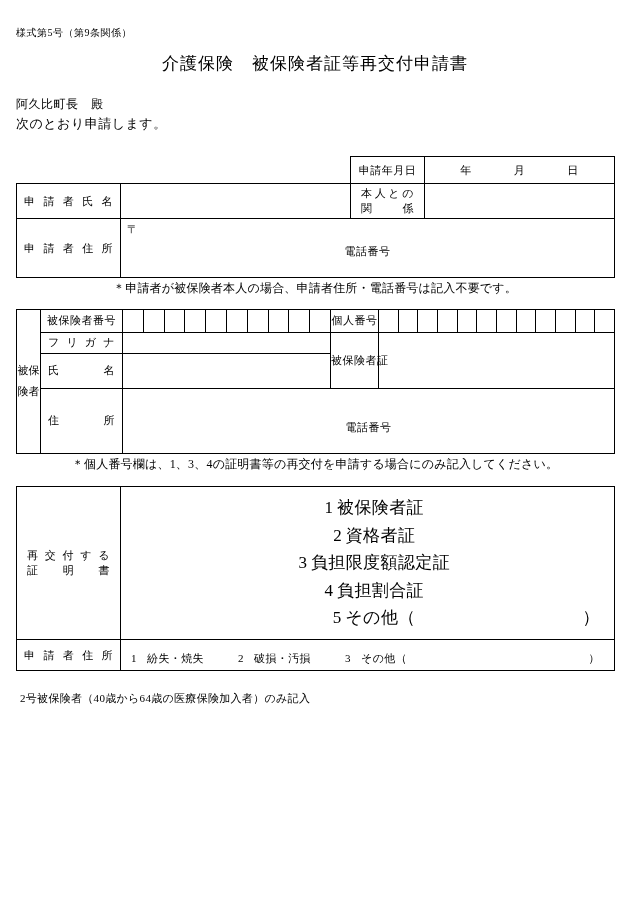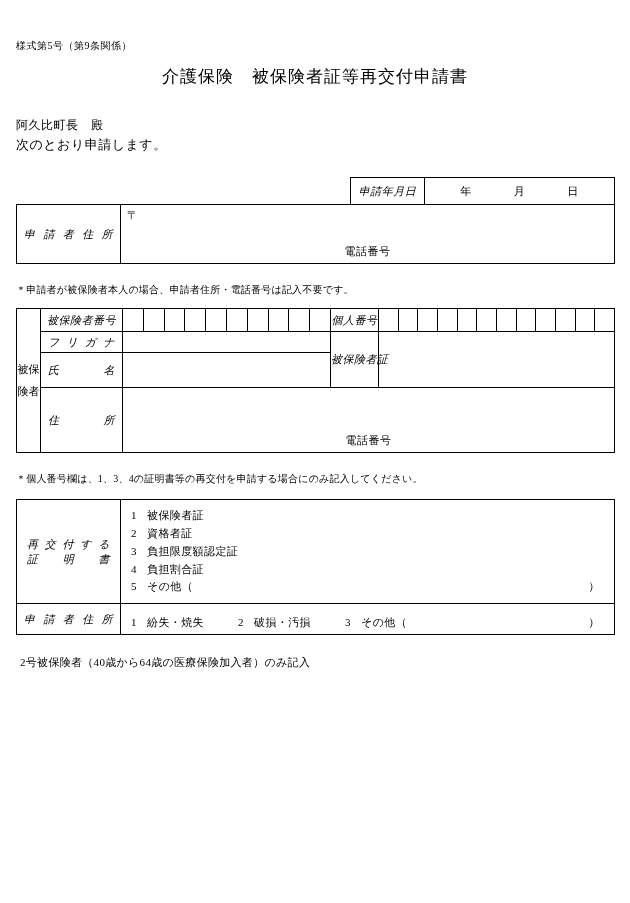--- a/index.html
+++ b/index.html
@@ -13,41 +13,41 @@
     font-family: "Liberation Serif", "DejaVu Serif", serif;
     color: #000000;
     position: relative;
     overflow: hidden;
   }
   .page {
     position: relative;
     width: 630px;
     height: 903px;
     box-sizing: border-box;
-    padding: 13px 16px;
+    padding: 0 16px;
   }
 
   
   .form-no {
     font-size: 10px;
     letter-spacing: 0.5px;
     padding-top: 28px;
     line-height: 1;
   }
   .doc-title {
     text-align: center;
     font-size: 17px;
     font-weight: normal;
     letter-spacing: 1px;
     margin-top: 16px;
     line-height: 1.2;
   }
   .addressee {
     font-size: 12px;
-    margin-top: 29px;
+    margin-top: 21px;
     letter-spacing: 0.5px;
     line-height: 1.55;
   }
   .lead {
     font-size: 13px;
     letter-spacing: 0.5px;
     line-height: 1.55;
   }
 
   
@@ -60,21 +60,20 @@
   table.grid td {
     border: 1px solid #000000;
     padding: 0;
     vertical-align: middle;
     line-height: 1.35;
   }
   .lbl {
     text-align: center;
     letter-spacing: 0.5px;
     white-space: nowrap;
-    font-style: italic;
   }
   .nb { border: none !important; }
 
   
   .spread {
     display: block;
     text-align: justify;
     text-align-last: justify;
     margin: 0 7px;
   }
@@ -104,32 +103,32 @@
     height: 58px;
   }
   .postal {
     position: absolute;
     top: 3px;
     left: 6px;
     font-size: 11px;
   }
   .tel-center {
     position: absolute;
-    bottom: 4px;
+    bottom: 18px;
     left: 0;
     right: 0;
     text-align: center;
     font-size: 11px;
     letter-spacing: 0.5px;
   }
   .note {
-    font-size: 10px;
-    text-align: left;
+    font-size: 12px;
+    text-align: center;
     letter-spacing: 0.2px;
-    margin-top: 19px;
+    margin-top: 3px;
     line-height: 1.3;
   }
 
   
   .tbl-insured { margin-top: 12px; }
   .vert-label {
     width: 24px;
     text-align: center;
     vertical-align: middle;
     margin-top: 12px;
@@ -160,23 +159,24 @@
   .name-cell { height: 34px; }
   .ins-addr-cell {
     position: relative;
     height: 64px;
   }
 
   
   .tbl-cert { margin-top: 14px; }
   .cert-list {
     padding: 7px 0 7px 10px;
-    font-size: 11px;
+    font-size: 17px;
     line-height: 1.62;
     letter-spacing: 0.4px;
+    text-align: center;
   }
   .cert-list .num { display: inline-block; width: 16px; }
   .other-line {
     position: relative;
   }
   .paren-close {
     position: absolute;
     right: 14px;
   }
   .reason-row td { height: 30px; }
@@ -227,20 +227,31 @@
       <tr class="row-date">
         <td class="nb"></td>
         <td class="nb"></td>
         <td class="lbl">申請年月日</td>
         <td>
           <div class="date-line">
             <span class="d-y">年</span><span class="d-m">月</span><span class="d-d">日</span>
           </div>
         </td>
       </tr>
+      <tr class="row-name">
+        <td class="lbl">
+            <span class="spread">申請者氏名</span>
+          </td>
+        <td></td>
+        <td class="lbl two-line">
+          <span class="spread2">本人との</span>
+          <span class="spread2">関　　係</span>
+        </td>
+        <td></td>
+      </tr>
       <tr class="row-addr">
         <td class="lbl">
             <span class="spread">申請者住所</span>
           </td>
         <td class="addr-cell" colspan="3">
           <span class="postal">〒</span>
           <span class="tel-center">電話番号</span>
         </td>
       </tr>
     </tbody>

